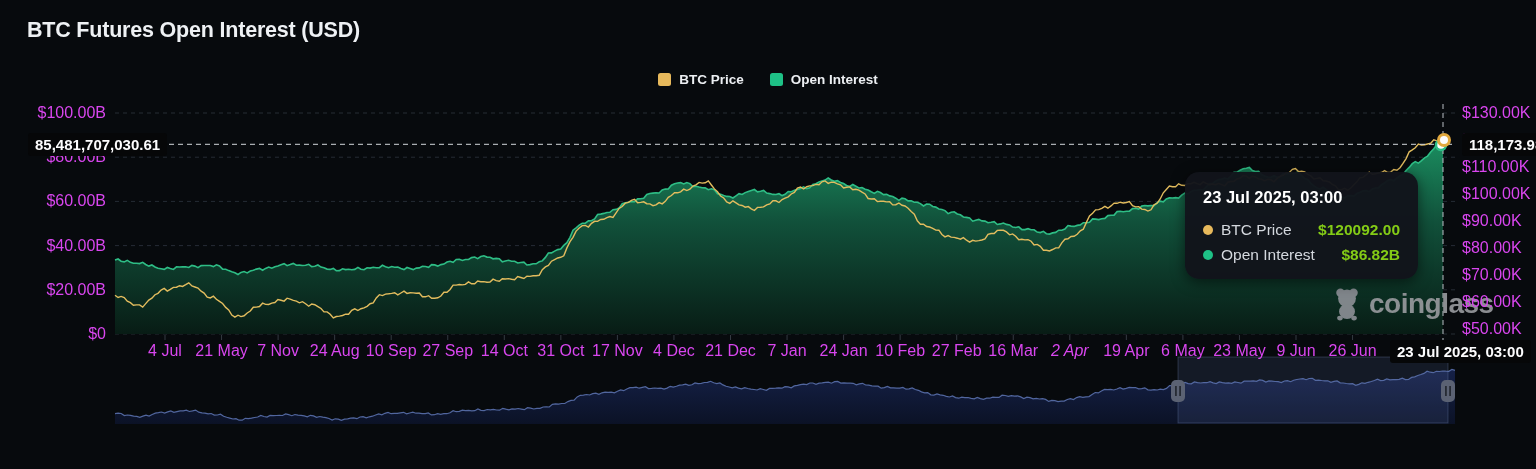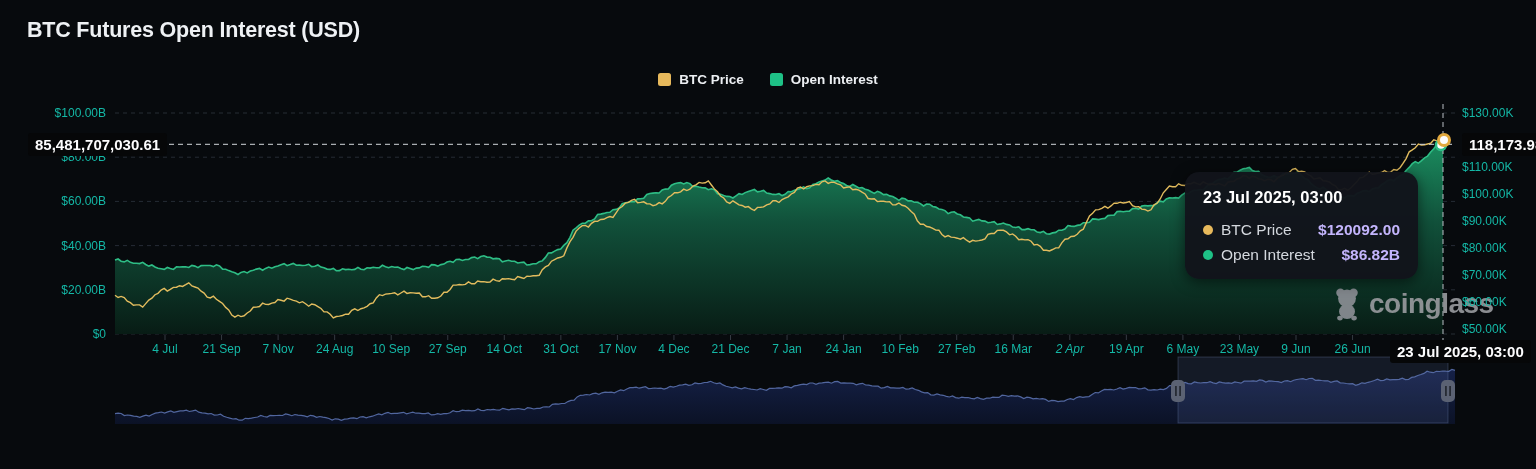--- a/index.html
+++ b/index.html
@@ -6,37 +6,37 @@
   body{width:1536px;height:469px;overflow:hidden;font-family:"Liberation Sans",sans-serif;}
   #app{position:relative;width:1456px;height:469px;background:#070a0d;}
   #page-title{position:absolute;left:27px;top:18px;margin:0;font-size:21.5px;font-weight:700;
     color:#eef1f4;letter-spacing:-0.2px;}
   #legend{position:absolute;left:0;top:72px;width:1536px;display:flex;justify-content:center;
     gap:26px;align-items:center;}
   .leg{display:flex;align-items:center;gap:8px;cursor:pointer;}
   .sw{width:13px;height:13px;border-radius:2.5px;display:inline-block;}
   .leg span:last-child{font-size:13.5px;font-weight:600;color:#eceff2;}
   #chart-svg{position:absolute;left:0;top:0;width:1536px;height:469px;z-index:1;}
-  .axis-lab{position:absolute;font-size:12px;color:#14b8a6;z-index:3;white-space:nowrap;}
+  .axis-lab{position:absolute;font-size:16px;color:#d946ef;z-index:3;white-space:nowrap;}
   .axis-left{transform:translateY(-50%);text-align:right;width:90px;}
   .axis-right{transform:translateY(-50%);}
   .axis-x{transform:translate(-50%,0);}
   .chip{position:absolute;background:#060708;color:#fdfdfe;font-size:15px;font-weight:700;
     padding:3px 7px;border-radius:3px;z-index:4;white-space:nowrap;}
   #watermark{position:absolute;left:1332px;top:287px;display:flex;align-items:center;gap:7px;
     z-index:2;opacity:0.92;}
   #watermark span{font-size:28px;font-weight:700;color:#97999d;letter-spacing:-0.5px;}
   #tooltip{position:absolute;left:1185px;top:172px;width:233px;box-sizing:border-box;
     background:rgba(18,20,27,0.97);border-radius:14px;padding:16px 18px 15px 18px;z-index:5;
     box-shadow:0 3px 14px rgba(0,0,0,0.55);}
   .tt-title{font-size:16.5px;font-weight:700;color:#ffffff;margin-bottom:14px;}
   .tt-row{display:flex;align-items:center;margin-top:7px;}
   .dot{width:10px;height:10px;border-radius:50%;margin-right:8px;flex:none;}
   .tt-label{font-size:15.5px;color:#d4d8de;}
-  .tt-val{font-size:15.5px;font-weight:700;color:#c4b5fd;margin-left:auto;}
+  .tt-val{font-size:15.5px;font-weight:700;color:#84cc16;margin-left:auto;}
 </style>
 </head>
 <body>
 
 <div id="app">
 
   <h1 id="page-title">BTC Futures Open Interest (USD)</h1>
 
   <div id="legend">
     <div class="leg">
@@ -129,21 +129,21 @@
       <div class="axis-lab axis-right" style="left: 1462px; top: 167px;">$110.00K</div>
       <div class="axis-lab axis-right" style="left: 1462px; top: 194px;">$100.00K</div>
       <div class="axis-lab axis-right" style="left: 1462px; top: 221px;">$90.00K</div>
       <div class="axis-lab axis-right" style="left: 1462px; top: 248px;">$80.00K</div>
       <div class="axis-lab axis-right" style="left: 1462px; top: 275px; text-align: center;">$70.00K</div>
       <div class="axis-lab axis-right" style="left: 1462px; top: 302px;">$60.00K</div>
       <div class="axis-lab axis-right" style="left: 1462px; top: 329px;">$50.00K</div>
     </div>
   <div id="x-axis">
       <div class="axis-lab axis-x" style="left: 165px; top: 342px;">4 Jul</div>
-      <div class="axis-lab axis-x" style="left: 221.55px; top: 342px;">21 Sep</div>
+      <div class="axis-lab axis-x" style="left: 221.55px; top: 342px;">21 May</div>
       <div class="axis-lab axis-x" style="left: 278.1px; top: 342px;">7 Nov</div>
       <div class="axis-lab axis-x" style="left: 334.65px; top: 342px;">24 Aug</div>
       <div class="axis-lab axis-x" style="left: 391.2px; top: 342px;">10 Sep</div>
       <div class="axis-lab axis-x" style="left: 447.75px; top: 342px;">27 Sep</div>
       <div class="axis-lab axis-x" style="left: 504.3px; top: 342px;">14 Oct</div>
       <div class="axis-lab axis-x" style="left: 560.85px; top: 342px;">31 Oct</div>
       <div class="axis-lab axis-x" style="left: 617.4px; top: 342px;">17 Nov</div>
       <div class="axis-lab axis-x" style="left: 673.95px; top: 342px;">4 Dec</div>
       <div class="axis-lab axis-x" style="left: 730.5px; top: 342px;">21 Dec</div>
       <div class="axis-lab axis-x" style="left: 787.05px; top: 342px;">7 Jan</div>

